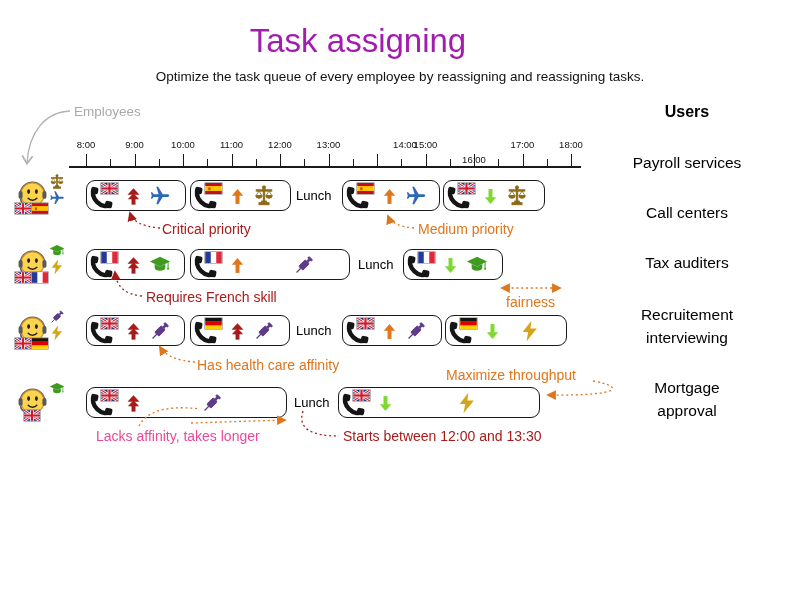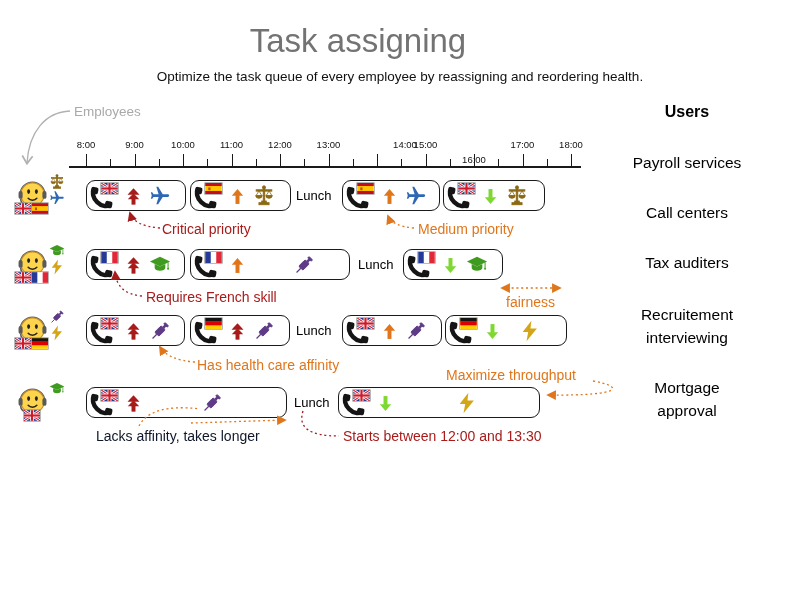--- a/index.html
+++ b/index.html
@@ -1,19 +1,19 @@
 <!DOCTYPE html>
 <html><head>
 <meta charset="utf-8">
 <style>
   html,body{margin:0;padding:0;background:#fff;}
   .stage{position:relative;width:800px;height:600px;background:#fff;overflow:hidden;
          font-family:"Liberation Sans",sans-serif;}
   .title{position:absolute;top:22px;left:0;width:716px;text-align:center;
-         font-size:33px;color:#737373;}
+         font-size:33px;color:#a21caf;}
   .subtitle{position:absolute;top:69px;left:0;width:800px;text-align:center;
          font-size:13.5px;color:#111;}
   .employees-label{position:absolute;left:74px;top:104px;font-size:13.5px;color:#a9a9a9;}
   #timeline,#rows,#annotations{position:absolute;left:0;top:0;width:800px;height:600px;}
   .axis-line{position:absolute;height:1.6px;background:#1a1a1a;}
   .tick{position:absolute;width:1.2px;background:#1a1a1a;}
   .tick-label{position:absolute;width:34px;text-align:center;font-size:9.5px;color:#111;}
   .employee{position:absolute;width:54px;height:42px;}
   .task{position:absolute;height:31px;box-sizing:border-box;background:#fff;
         border:1.6px solid #1a1a1a;border-radius:9px;}
@@ -116,21 +116,21 @@
       </symbol>
       <symbol id="f-de" viewBox="0 0 30 20">
         <rect width="30" height="20" fill="#ffce00"></rect>
         <rect width="30" height="6.7" fill="#151515"></rect>
         <rect y="6.7" width="30" height="6.6" fill="#dd0000"></rect>
       </symbol>
     </defs>
   </svg>
 
   <div class="title">Task assigning</div>
-  <div class="subtitle">Optimize the task queue of every employee by reassigning and reordering health.</div>
+  <div class="subtitle">Optimize the task queue of every employee by reassigning and reassigning tasks.</div>
   <div class="employees-label">Employees</div>
 
   <div id="timeline">
       <div class="axis-line" style="left: 69px; top: 166px; width: 512px;"></div>
       <div class="tick-label" style="left: 69px; top: 139px;">8:00</div>
       <div class="tick" style="left: 86px; top: 154px; height: 12px;"></div>
       <div class="tick" style="left: 110.25px; top: 159px; height: 7px;"></div>
       <div class="tick-label" style="left: 117.5px; top: 139px;">9:00</div>
       <div class="tick" style="left: 134.5px; top: 154px; height: 12px;"></div>
       <div class="tick" style="left: 158.75px; top: 159px; height: 7px;"></div>
@@ -411,21 +411,21 @@
       </div>
       <div class="lunch" style="left: 294px; top: 395px;">Lunch</div>
     </div>
   <div id="annotations">
       <div class="annotation" style="left: 162px; top: 221px; color: rgb(168, 27, 27);">Critical priority</div>
       <div class="annotation" style="left: 418px; top: 221px; color: rgb(224, 118, 28);">Medium priority</div>
       <div class="annotation" style="left: 146px; top: 289px; color: rgb(168, 27, 27);">Requires French skill</div>
       <div class="annotation" style="left: 506px; top: 294px; color: rgb(224, 118, 28);">fairness</div>
       <div class="annotation" style="left: 197px; top: 357px; color: rgb(224, 118, 28);">Has health care affinity</div>
       <div class="annotation" style="left: 446px; top: 367px; color: rgb(224, 118, 28);">Maximize throughput</div>
-      <div class="annotation" style="left: 96px; top: 428px; color: #0f172a;">Lacks affinity, takes longer</div>
+      <div class="annotation" style="left: 96px; top: 428px; color: #ec4899;">Lacks affinity, takes longer</div>
       <div class="annotation" style="left: 343px; top: 428px; color: rgb(168, 27, 27);">Starts between 12:00 and 13:30</div>
     </div>
 
   <div class="users">
     <div class="users-header">Users</div>
     <div id="users-items">
         <div class="user-item" style="top: 151px;">Payroll services</div>
         <div class="user-item" style="top: 201px;">Call centers</div>
         <div class="user-item" style="top: 251px;">Tax auditers</div>
         <div class="user-item" style="top: 303px;">Recruitement

